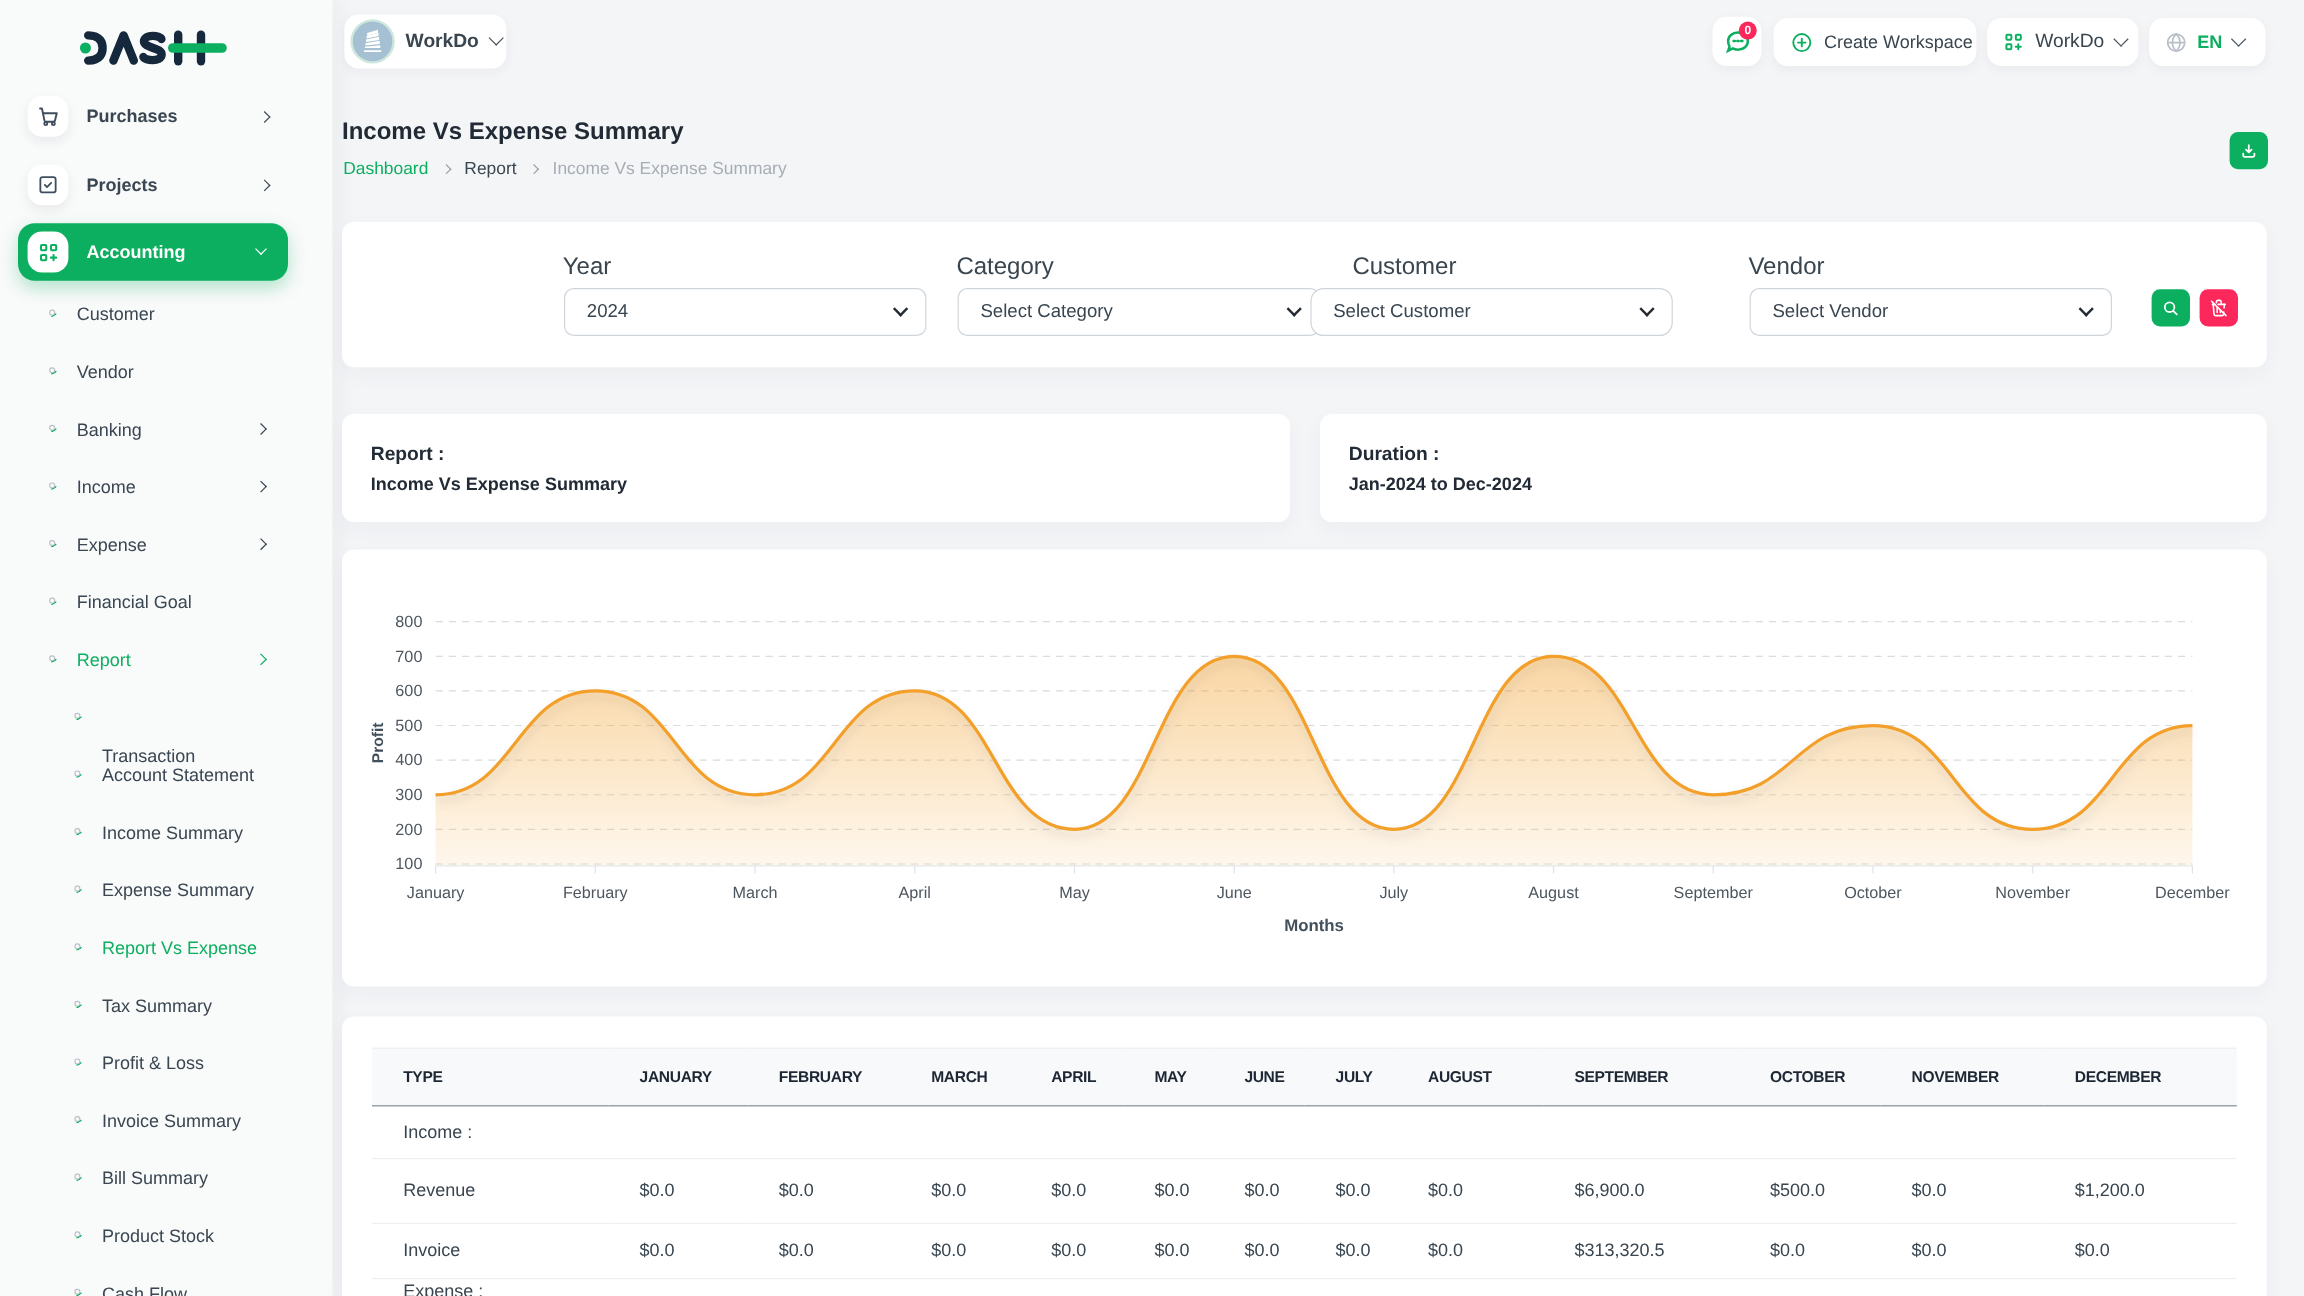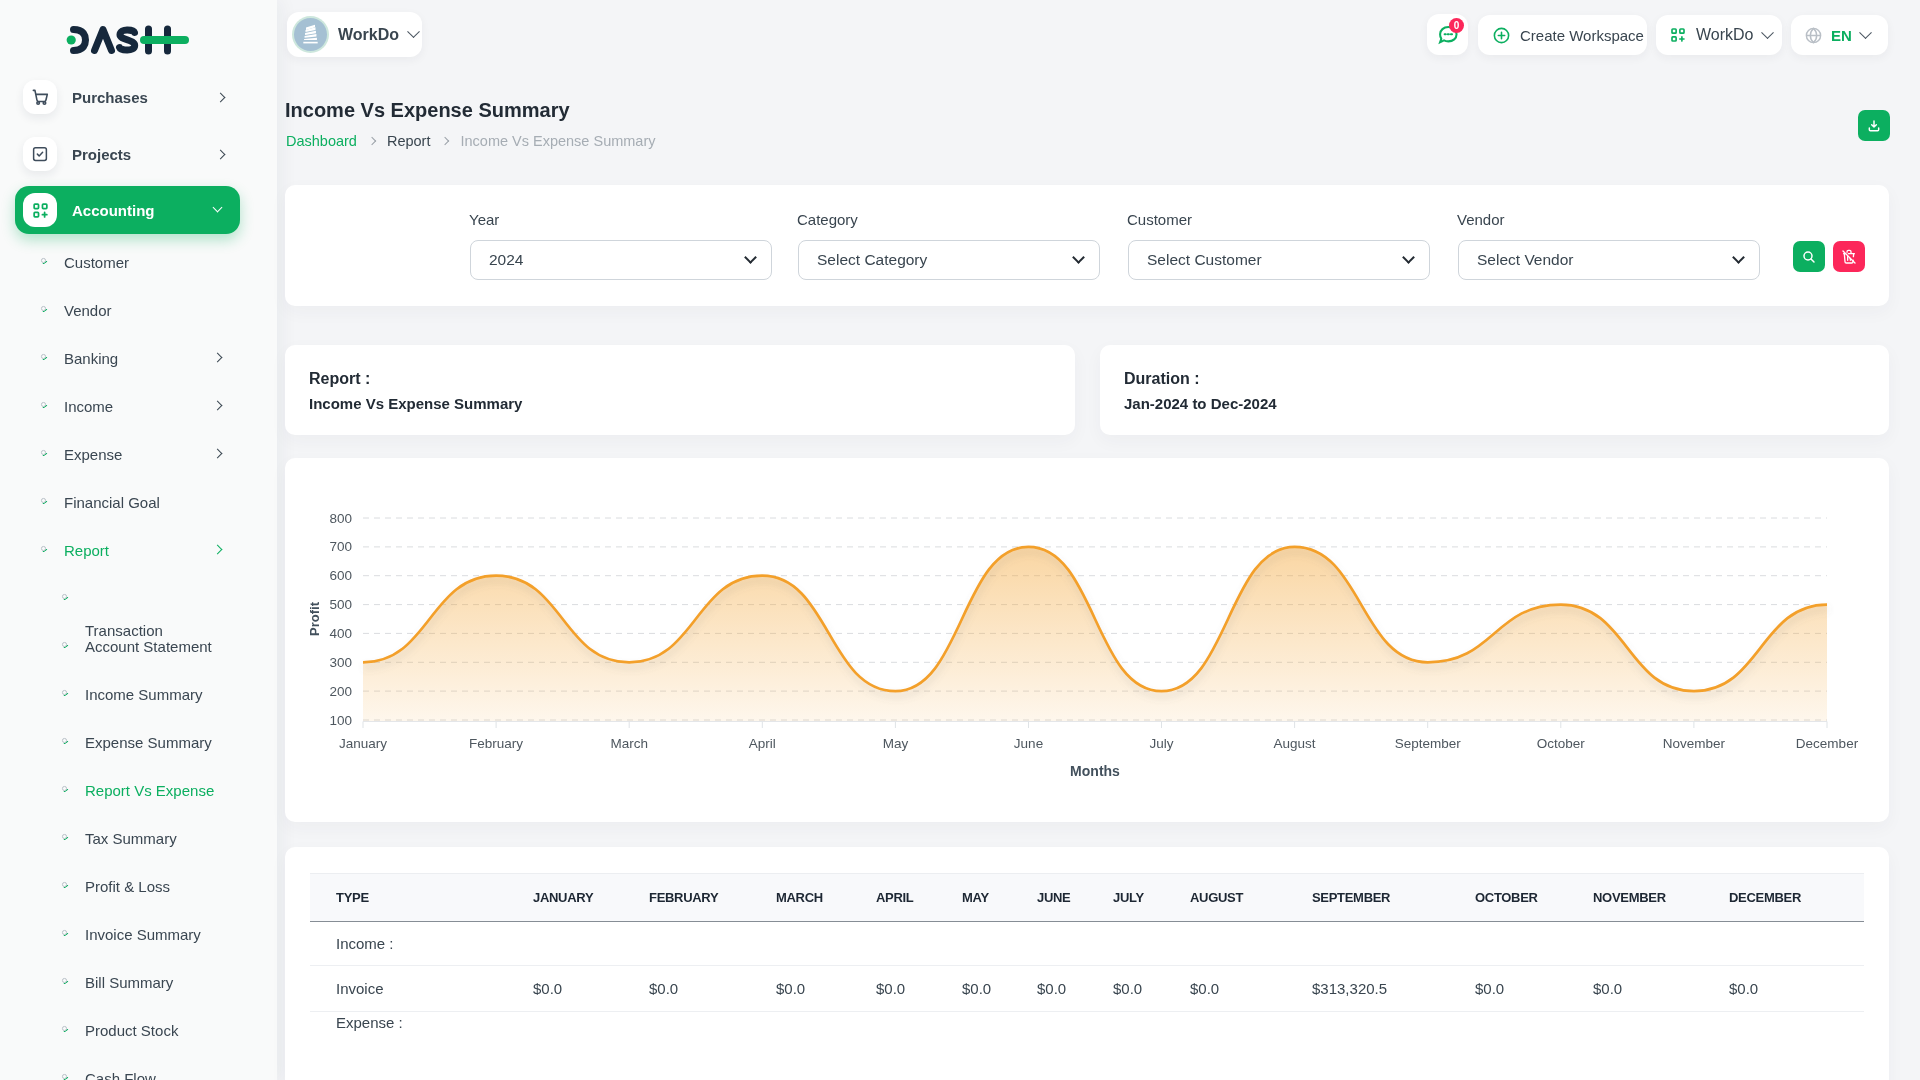--- a/index.html
+++ b/index.html
@@ -15,21 +15,21 @@
 .sub{position:absolute;font-size:15px;color:#3a4651;white-space:nowrap;}
 .sub.green{color:#0caf60;}
 .ring{position:absolute;width:4.5px;height:4.5px;border-radius:50%;border:1.9px solid #b9c1c8;}
 .ring:after{content:"";position:absolute;left:-1.9px;top:-1.9px;width:4.5px;height:4.5px;border-radius:50%;border:1.9px solid transparent;border-bottom-color:#0caf60;transform:rotate(-30deg);}
 
 .pill{position:absolute;background:#fff;border-radius:12px;box-shadow:0 3px 10px rgba(30,40,60,0.05);display:flex;align-items:center;}
 .chev-d{width:9px;height:9px;border-right:1.8px solid #4a5560;border-bottom:1.8px solid #4a5560;transform:rotate(45deg) translate(-2px,-2px);display:inline-block;}
 .bc-chev{width:6px;height:6px;border-right:1.7px solid #9aa1a8;border-top:1.7px solid #9aa1a8;transform:rotate(45deg);display:inline-block;}
 
 .card{position:absolute;background:#fff;border-radius:10px;box-shadow:0 6px 18px rgba(40,50,70,0.04);}
-.flabel{position:absolute;font-size:15px;color:#39454f;}
+.flabel{position:absolute;font-size:20px;color:#39454f;}
 .fselect{position:absolute;height:40px;background:#fff;border:1px solid #cfd5db;border-radius:8px;font-size:15.5px;color:#39454f;display:flex;align-items:center;padding-left:18px;}
 .fselect .dn{position:absolute;right:16px;top:12px;width:9px;height:9px;border-right:2.2px solid #242b33;border-bottom:2.2px solid #242b33;transform:rotate(45deg);}
 .sqbtn{position:absolute;width:32px;height:31px;border-radius:7px;display:flex;align-items:center;justify-content:center;}
 
 table{border-collapse:collapse;table-layout:fixed;width:1554px;font-size:15px;color:#39454f;}
 th{font-size:13px;letter-spacing:-0.3px;font-weight:700;color:#1d2733;text-align:left;background:#f8f9fb;height:48px;padding:0 0 0 26px;border-top:1px solid #eceef1;border-bottom:1px solid #868d95;}
 td{padding:0 0 0 26px;border-bottom:1px solid #edeff2;}
 </style>
 </head>
 <body>
@@ -180,21 +180,21 @@
       <path d="M5 15.5v2.5a1.5 1.5 0 0 0 1.5 1.5h11a1.5 1.5 0 0 0 1.5-1.5v-2.5" transform="translate(0,-0.5)"></path>
     </svg>
 </div>
 
 <div class="card" style="left:285px;top:185px;width:1604px;height:121px;"></div>
 <div class="flabel" style="left:469px;top:211px;">Year</div>
 <div class="fselect" style="left:470px;top:240px;width:302px;">2024<span class="dn"></span></div>
 <div class="flabel" style="left:797px;top:211px;text-align:center;">Category</div>
 <div class="fselect" style="left:798px;top:240px;width:302px;">Select Category<span class="dn"></span></div>
 <div class="flabel" style="left:1127px;top:211px;">Customer</div>
-<div class="fselect" style="left:1128px;top:240px;width:302px;">Select Customer<span class="dn"></span></div>
+<div class="fselect" style="left:1092px;top:240px;width:302px;border-radius:11px;">Select Customer<span class="dn"></span></div>
 <div class="flabel" style="left:1457px;top:211px;">Vendor</div>
 <div class="fselect" style="left:1458px;top:240px;width:302px;">Select Vendor<span class="dn"></span></div>
 <div class="sqbtn" style="left:1793px;top:241px;background:#0caf60;">
   <svg width="16" height="16" viewBox="0 0 24 24" fill="none" stroke="#fff" stroke-width="2.2" stroke-linecap="round">
       <circle cx="10.5" cy="10.5" r="6"></circle>
       <path d="M15 15l4.5 4.5"></path>
     </svg>
 </div>
 <div class="sqbtn" style="left:1833px;top:241px;background:#fc275a;">
   <svg width="16" height="16" viewBox="0 0 24 24" fill="none" stroke="#fff" stroke-width="2" stroke-linecap="round" stroke-linejoin="round">
@@ -304,20 +304,35 @@
           <th>JULY</th>
           <th>AUGUST</th>
           <th>SEPTEMBER</th>
           <th>OCTOBER</th>
           <th>NOVEMBER</th>
           <th>DECEMBER</th>
         </tr>
 <tr style="height:44px;">
           <td colspan="13">Income :</td>
         </tr>
+<tr style="height:54px;">
+          <td>Revenue</td>
+          <td>$0.0</td>
+          <td>$0.0</td>
+          <td>$0.0</td>
+          <td>$0.0</td>
+          <td>$0.0</td>
+          <td>$0.0</td>
+          <td>$0.0</td>
+          <td>$0.0</td>
+          <td>$6,900.0</td>
+          <td>$500.0</td>
+          <td>$0.0</td>
+          <td>$1,200.0</td>
+        </tr>
 <tr style="height:46px;">
           <td>Invoice</td>
           <td>$0.0</td>
           <td>$0.0</td>
           <td>$0.0</td>
           <td>$0.0</td>
           <td>$0.0</td>
           <td>$0.0</td>
           <td>$0.0</td>
           <td>$0.0</td>

